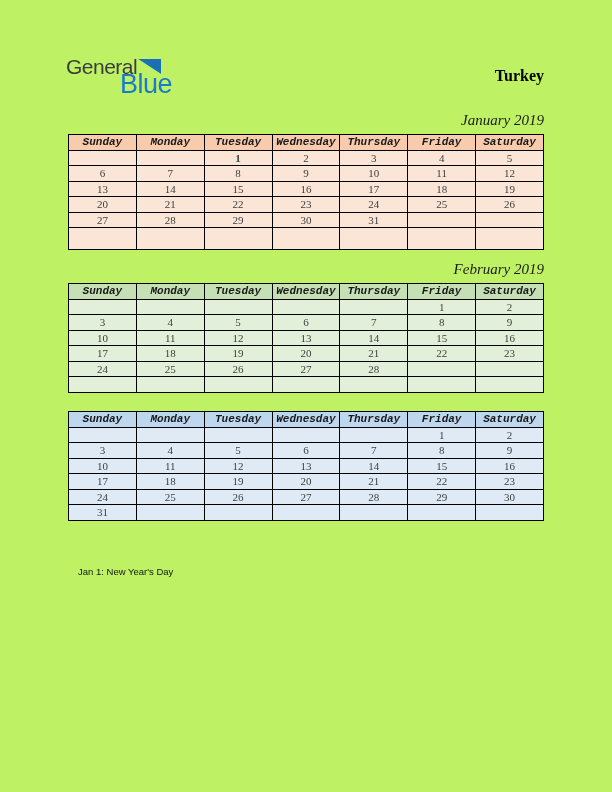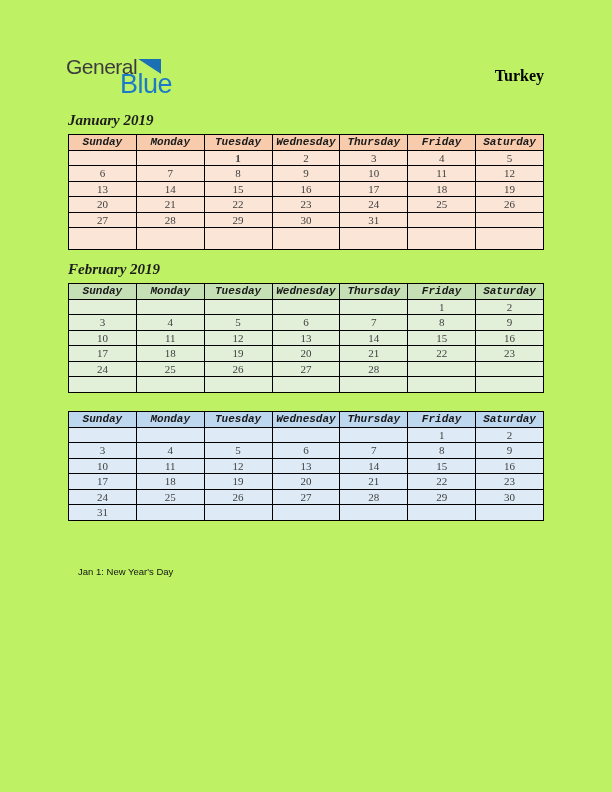--- a/index.html
+++ b/index.html
@@ -27,22 +27,22 @@
 
   
   .country {
     position: absolute; top: 67px; right: 68px;
     font-size: 16px; font-weight: bold; color: #000;
   }
 
   
   .month { position: absolute; left: 68px; width: 476px; }
   .month-title {
-    margin: 0 0 6px 0; text-align: left;
-    font-size: 15px; line-height: 16px; font-weight: bold; font-style: italic;
+    margin: 0 0 6px 0; text-align: right;
+    font-size: 15px; line-height: 16px; font-weight: normal; font-style: italic;
     color: #1c1c1c;
   }
   table.cal {
     width: 100%; border-collapse: collapse; table-layout: fixed;
     border: 1.5px solid #000;
   }
   table.cal th, table.cal td {
     border: 1px solid #000; padding: 0; text-align: center; vertical-align: middle;
     overflow: hidden;
   }

